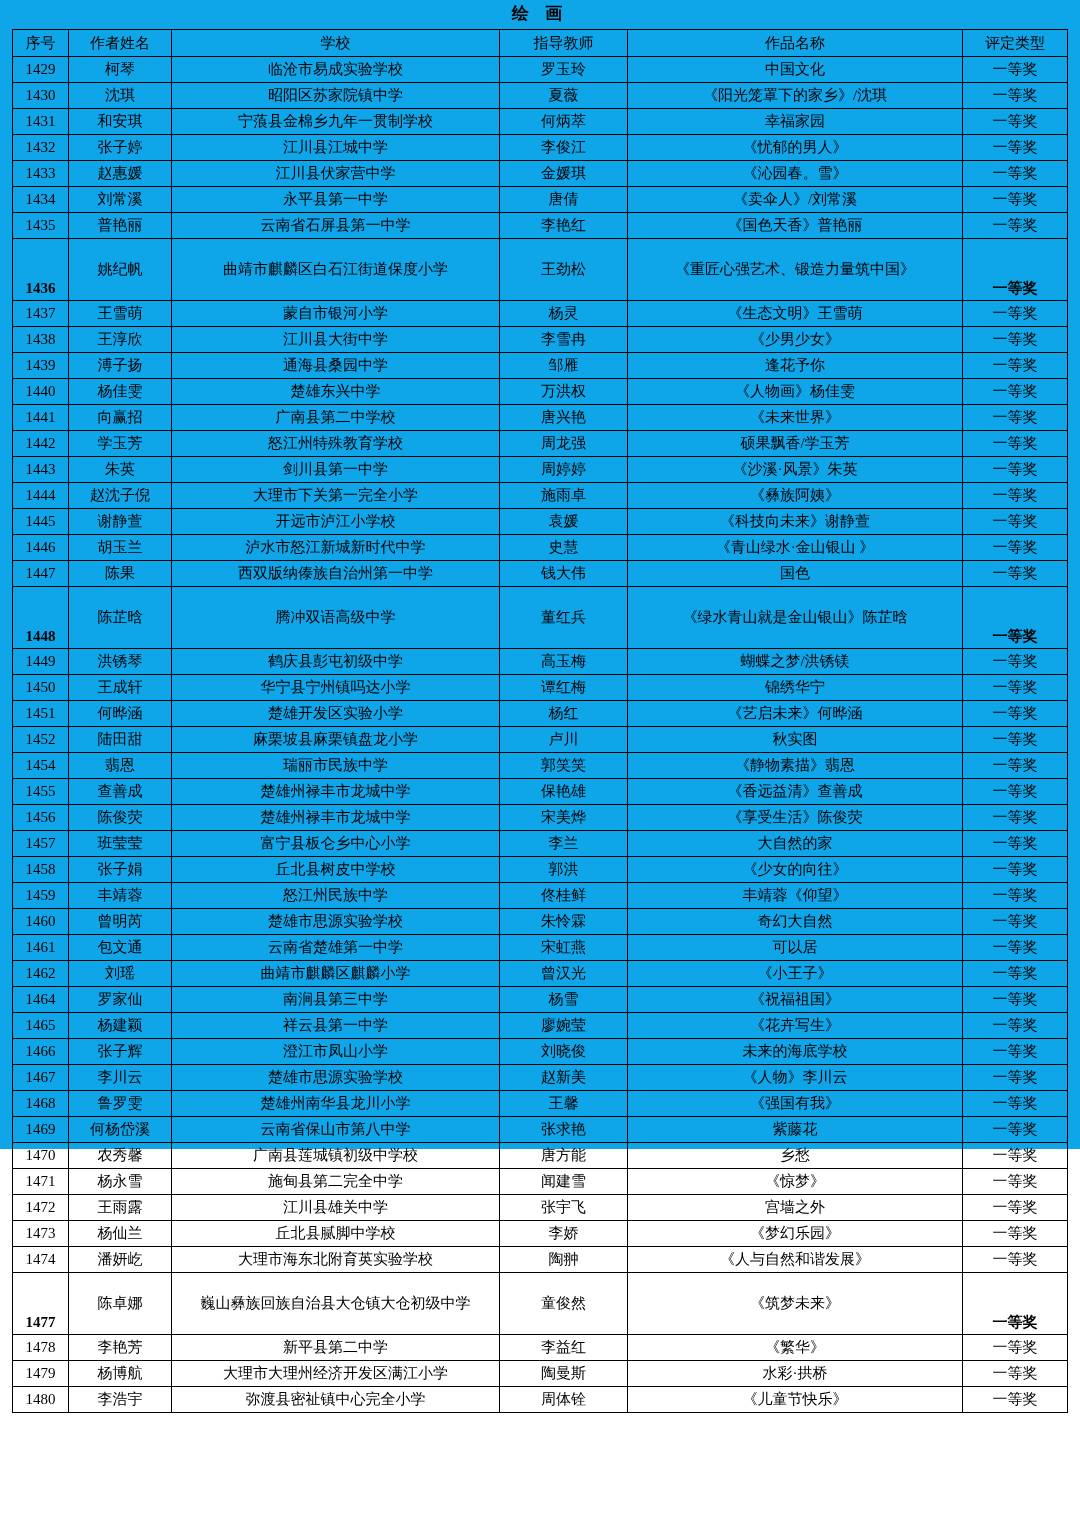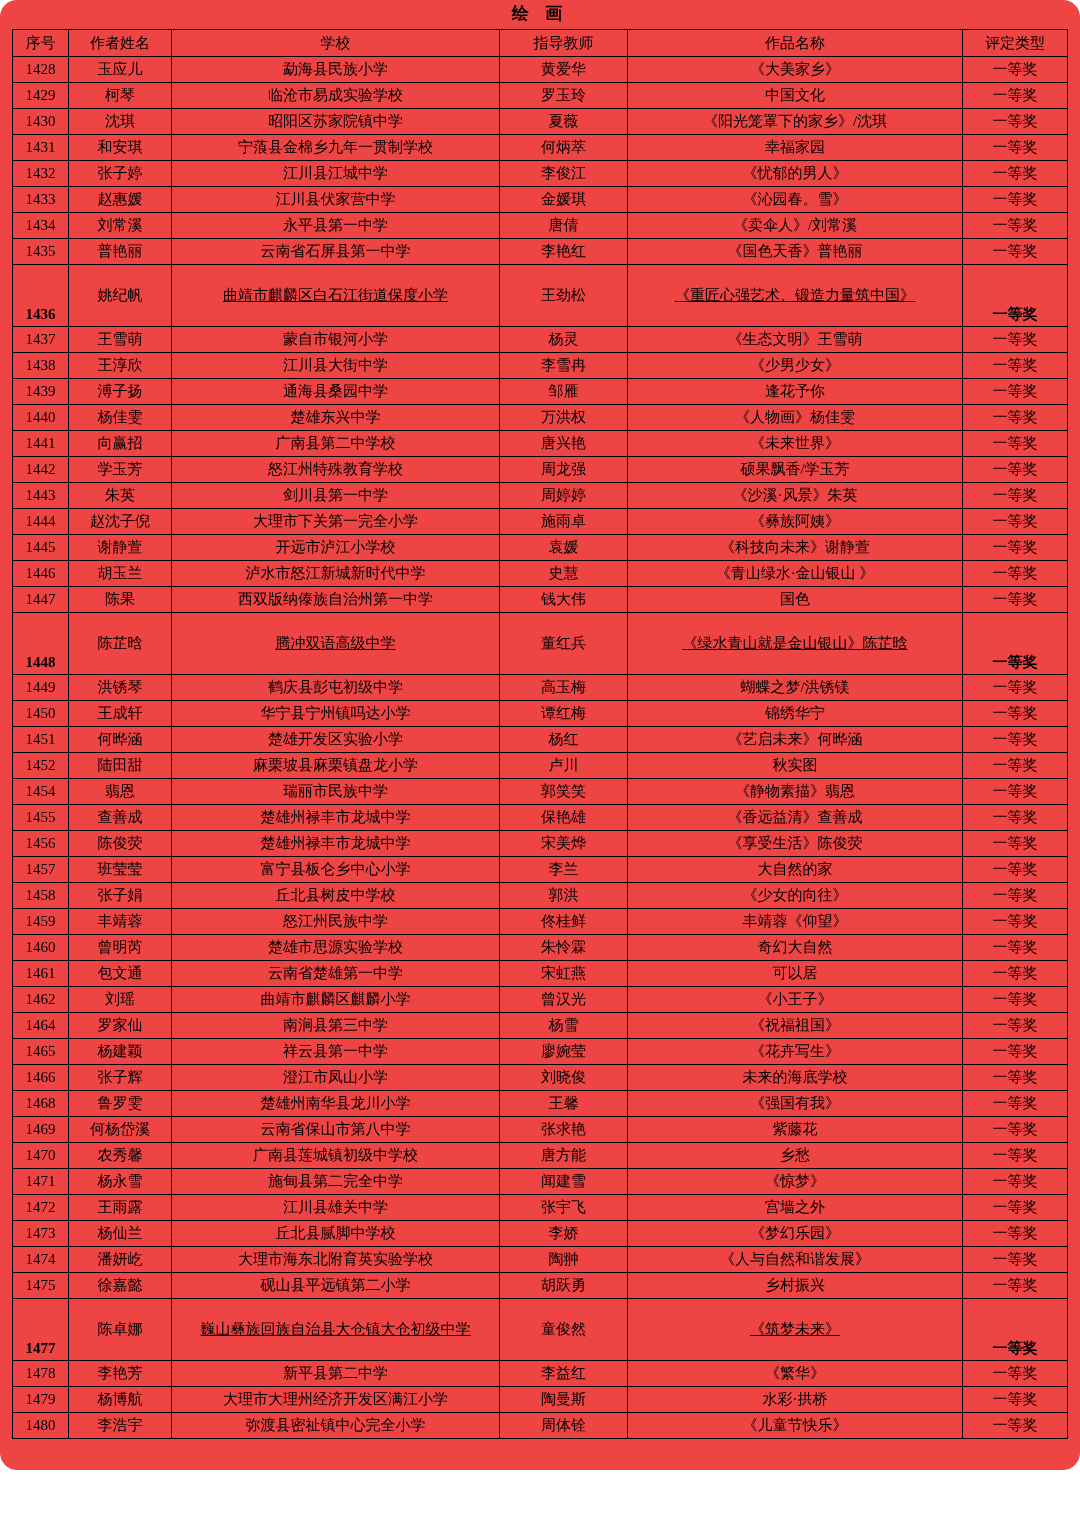--- a/index.html
+++ b/index.html
@@ -9,24 +9,23 @@
   }
   body {
     width: 1080px;
     height: 1535px;
     font-family: "Liberation Serif", "DejaVu Serif", serif;
     color: #000000;
     overflow: hidden;
   }
   .page {
     width: 1080px;
-    height: 1470px;
+    height: 1149px;
     position: relative;
-    background: #ef4444;
-    border-radius: 17px;
+    background: #0ea5e9;
   }
   .doc-title {
     text-align: center;
     font-size: 17px;
     font-weight: bold;
     letter-spacing: 6px;
     padding-top: 4px;
     padding-bottom: 5px;
     line-height: 20px;
     font-family: "Liberation Sans", "DejaVu Sans", sans-serif;
@@ -79,21 +78,20 @@
     padding-bottom: 2px;
     font-weight: bold;
   }
   tr.tall td.author-cell,
   tr.tall td.teacher-cell {
     vertical-align: middle;
   }
   tr.tall td.school-cell,
   tr.tall td.work-cell {
     vertical-align: middle;
-    text-decoration: underline;
   }
 </style>
 </head>
 <body>
 
 <div class="page">
 
   <div class="doc-title">绘  画</div>
 
   <table class="award-table">
@@ -110,28 +108,20 @@
         <th>序号</th>
         <th>作者姓名</th>
         <th>学校</th>
         <th>指导教师</th>
         <th>作品名称</th>
         <th>评定类型</th>
       </tr>
     </thead>
     <tbody id="table-body">
         <tr>
-          <td class="seq-cell">1428</td>
-          <td class="author-cell">玉应儿</td>
-          <td class="school-cell">勐海县民族小学</td>
-          <td class="teacher-cell">黄爱华</td>
-          <td class="work-cell">《大美家乡》</td>
-          <td class="award-cell">一等奖</td>
-        </tr>
-        <tr>
           <td class="seq-cell">1429</td>
           <td class="author-cell">柯琴</td>
           <td class="school-cell">临沧市易成实验学校</td>
           <td class="teacher-cell">罗玉玲</td>
           <td class="work-cell">中国文化</td>
           <td class="award-cell">一等奖</td>
         </tr>
         <tr>
           <td class="seq-cell">1430</td>
           <td class="author-cell">沈琪</td>
@@ -406,20 +396,28 @@
         </tr>
         <tr>
           <td class="seq-cell">1466</td>
           <td class="author-cell">张子辉</td>
           <td class="school-cell">澄江市凤山小学</td>
           <td class="teacher-cell">刘晓俊</td>
           <td class="work-cell">未来的海底学校</td>
           <td class="award-cell">一等奖</td>
         </tr>
         <tr>
+          <td class="seq-cell">1467</td>
+          <td class="author-cell">李川云</td>
+          <td class="school-cell">楚雄市思源实验学校</td>
+          <td class="teacher-cell">赵新美</td>
+          <td class="work-cell">《人物》李川云</td>
+          <td class="award-cell">一等奖</td>
+        </tr>
+        <tr>
           <td class="seq-cell">1468</td>
           <td class="author-cell">鲁罗雯</td>
           <td class="school-cell">楚雄州南华县龙川小学</td>
           <td class="teacher-cell">王馨</td>
           <td class="work-cell">《强国有我》</td>
           <td class="award-cell">一等奖</td>
         </tr>
         <tr>
           <td class="seq-cell">1469</td>
           <td class="author-cell">何杨岱溪</td>
@@ -459,28 +457,20 @@
           <td class="teacher-cell">李娇</td>
           <td class="work-cell">《梦幻乐园》</td>
           <td class="award-cell">一等奖</td>
         </tr>
         <tr>
           <td class="seq-cell">1474</td>
           <td class="author-cell">潘妍屹</td>
           <td class="school-cell">大理市海东北附育英实验学校</td>
           <td class="teacher-cell">陶翀</td>
           <td class="work-cell">《人与自然和谐发展》</td>
-          <td class="award-cell">一等奖</td>
-        </tr>
-        <tr>
-          <td class="seq-cell">1475</td>
-          <td class="author-cell">徐嘉懿</td>
-          <td class="school-cell">砚山县平远镇第二小学</td>
-          <td class="teacher-cell">胡跃勇</td>
-          <td class="work-cell">乡村振兴</td>
           <td class="award-cell">一等奖</td>
         </tr>
         <tr class="tall">
           <td class="seq-cell">1477</td>
           <td class="author-cell">陈卓娜</td>
           <td class="school-cell">巍山彝族回族自治县大仓镇大仓初级中学</td>
           <td class="teacher-cell">童俊然</td>
           <td class="work-cell">《筑梦未来》</td>
           <td class="award-cell">一等奖</td>
         </tr>

